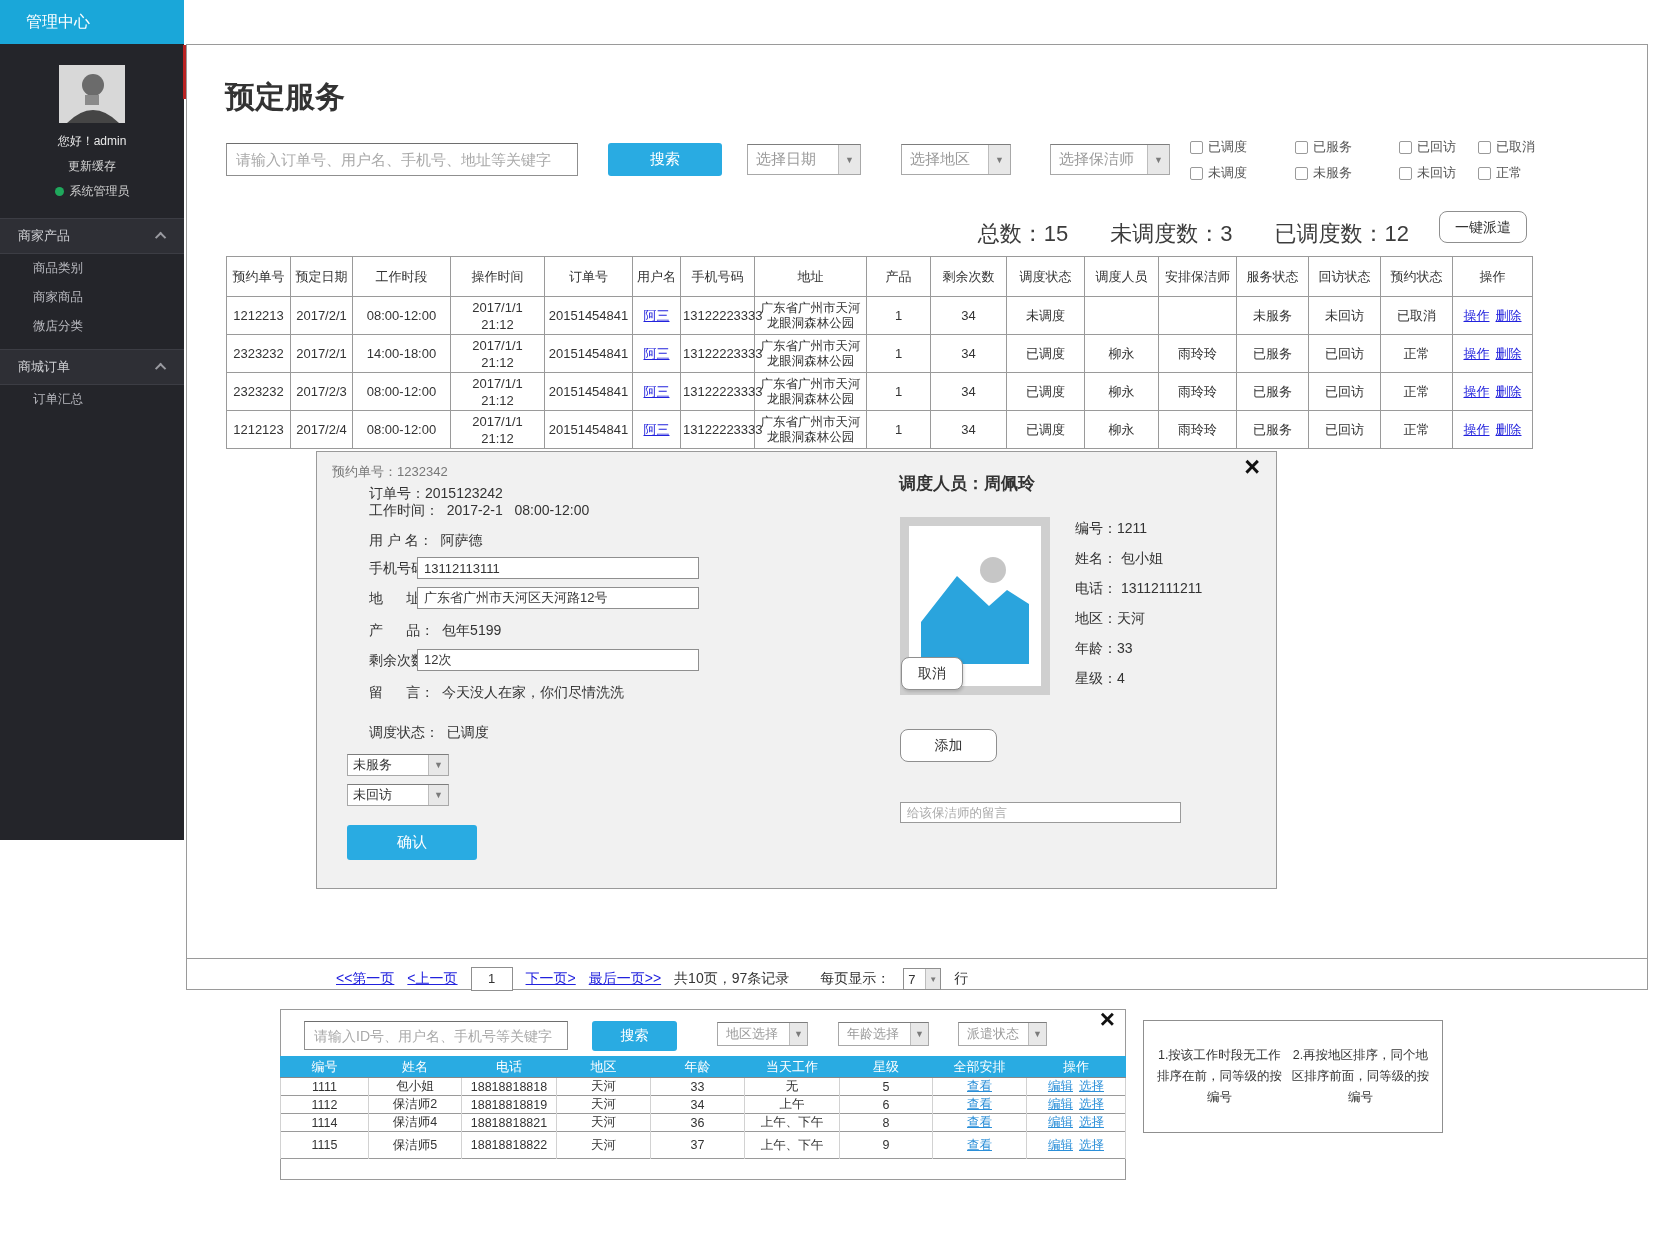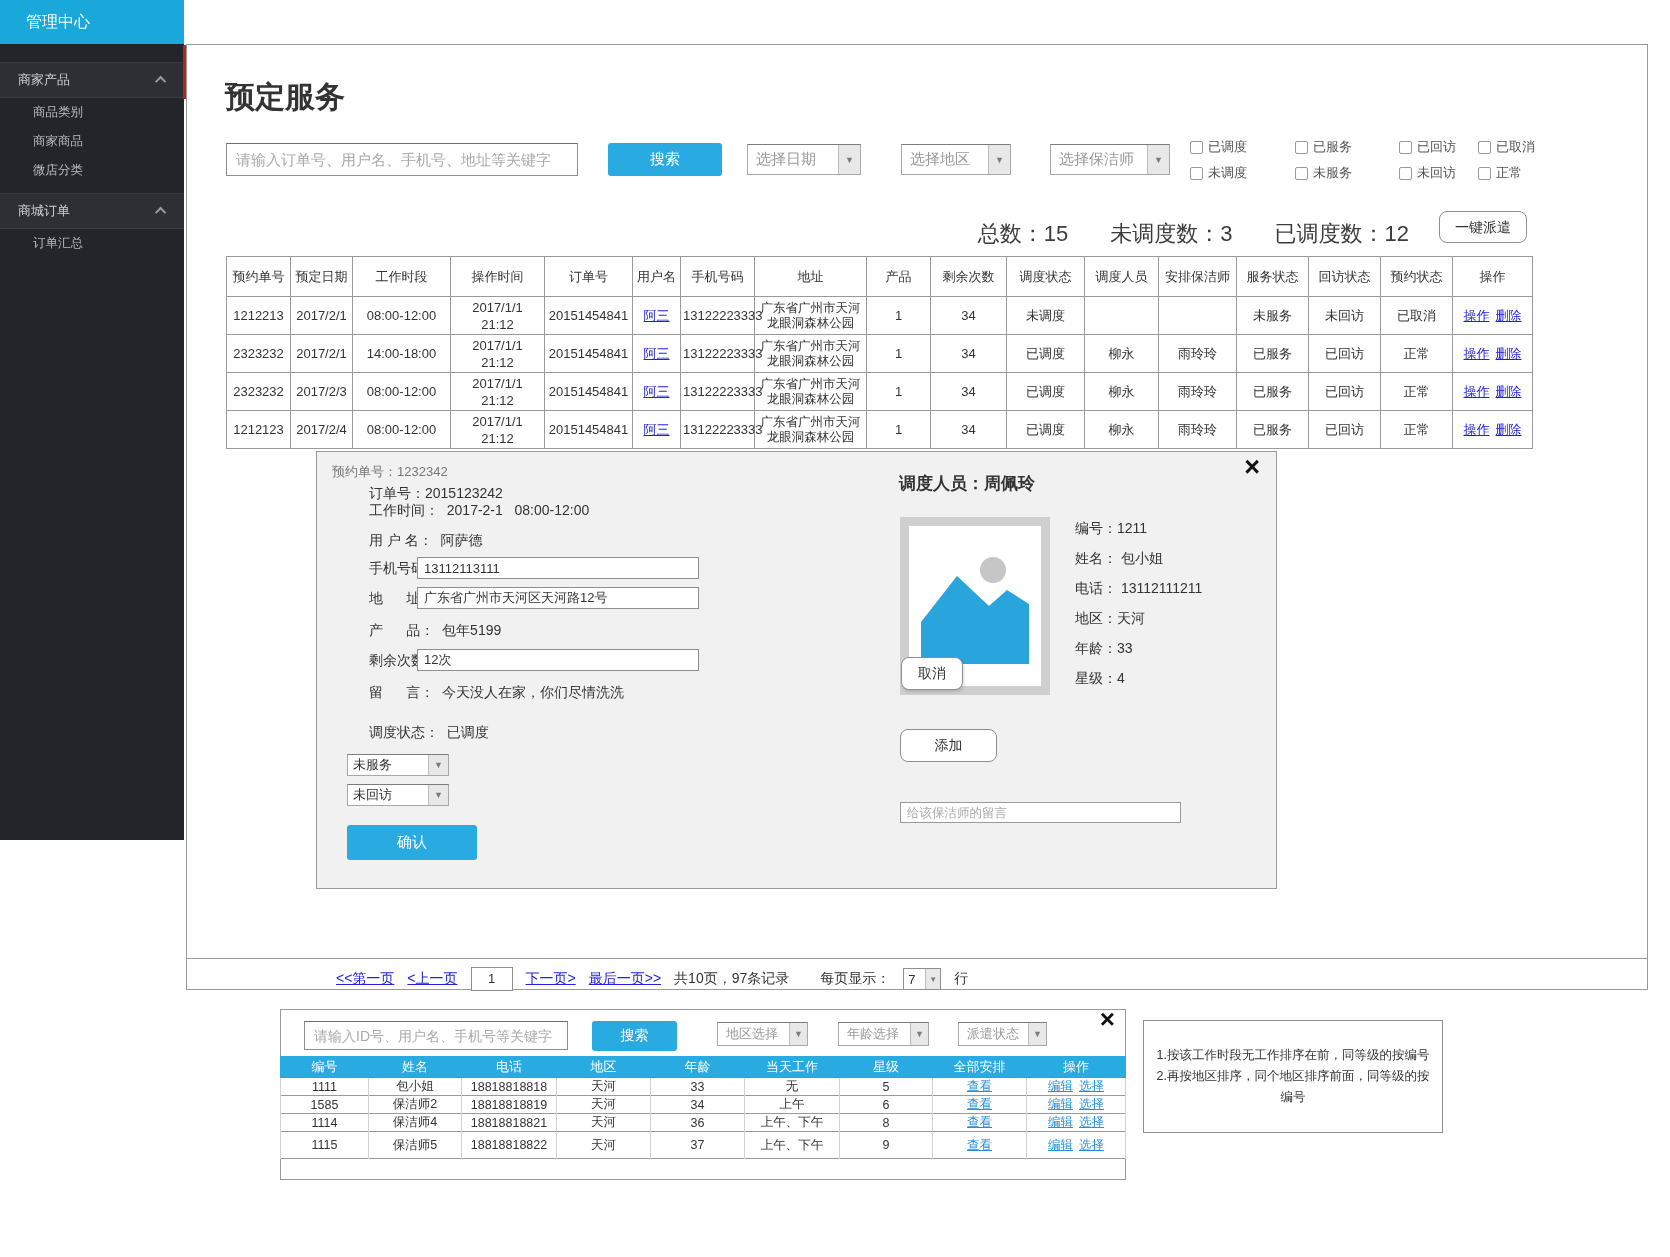--- a/index.html
+++ b/index.html
@@ -100,31 +100,47 @@
   .ptable { position:absolute; left:-1px; top:46px; width:846px; table-layout:fixed; border:1px solid #9a9a9a; }
   .ptable th { background:#29abe2; color:#fff; font-size:13px; font-weight:normal; height:21px;
                border:1px solid #29abe2; border-bottom:1px solid #888; }
   .ptable td { height:18px; font-size:12.5px; text-align:center; color:#333;
                border-top:1px solid #9a9a9a; border-left:1px solid #d2d2d2; border-right:1px solid #d2d2d2; padding:0;}
   .ptable tbody tr:last-child td { height:27px; }
   .ptable a { color:#2b8fd8; text-decoration:underline; margin:0 3px; font-size:12.5px; }
 
   
   .notebox { position:absolute; left:1143px; top:1020px; width:300px; height:113px; border:1px solid #8f8f8f;
-             background:#fff; display:flex; flex-direction:column; justify-content:center; align-items:center;
+             background:#fff; display:flex; flex-direction:row; justify-content:center; align-items:center;
              font-size:12.5px; color:#333; line-height:21px; padding:0 8px; text-align:center;}
 </style>
 </head>
 <body>
 
 <div id="app">
 
   <div class="topbar">管理中心</div>
 
   <div class="sidebar">
+    <div class="userblk">
+      <span class="avatar">
+        <svg viewBox="0 0 66 58" width="66" height="58">
+            <rect width="66" height="58" fill="#d8d8d8"></rect>
+            <circle cx="34" cy="20" r="11" fill="#6b6b6b"></circle>
+            <path d="M8 58 Q34 32 60 58 Z" fill="#454545"></path>
+            <rect x="26" y="30" width="14" height="10" fill="#8a8a8a"></rect>
+          </svg>
+      </span>
+      <div class="greet">您好！admin</div>
+      <div class="cache">更新缓存</div>
+      <div class="role">
+        <span class="gdot"></span>
+        <span>系统管理员</span>
+      </div>
+    </div>
     <div class="navsec">
       <div class="sechdr">
         <span>商家产品</span>
         <span class="chev"></span>
       </div>
       <div class="navitem">商品类别</div>
       <div class="navitem">商家商品</div>
       <div class="navitem">微店分类</div>
       <div class="sechdr" style="margin-top:8px">
         <span>商城订单</span>
@@ -425,21 +441,21 @@
             <td>包小姐</td>
             <td>18818818818</td>
             <td>天河</td>
             <td>33</td>
             <td>无</td>
             <td>5</td>
             <td><a href="#">查看</a></td>
             <td><a href="#">编辑</a><a href="#">选择</a></td>
           </tr>
           <tr>
-            <td>1585</td>
+            <td>1112</td>
             <td>保洁师2</td>
             <td>18818818819</td>
             <td>天河</td>
             <td>34</td>
             <td>上午</td>
             <td>6</td>
             <td><a href="#">查看</a></td>
             <td><a href="#">编辑</a><a href="#">选择</a></td>
           </tr>
           <tr>

